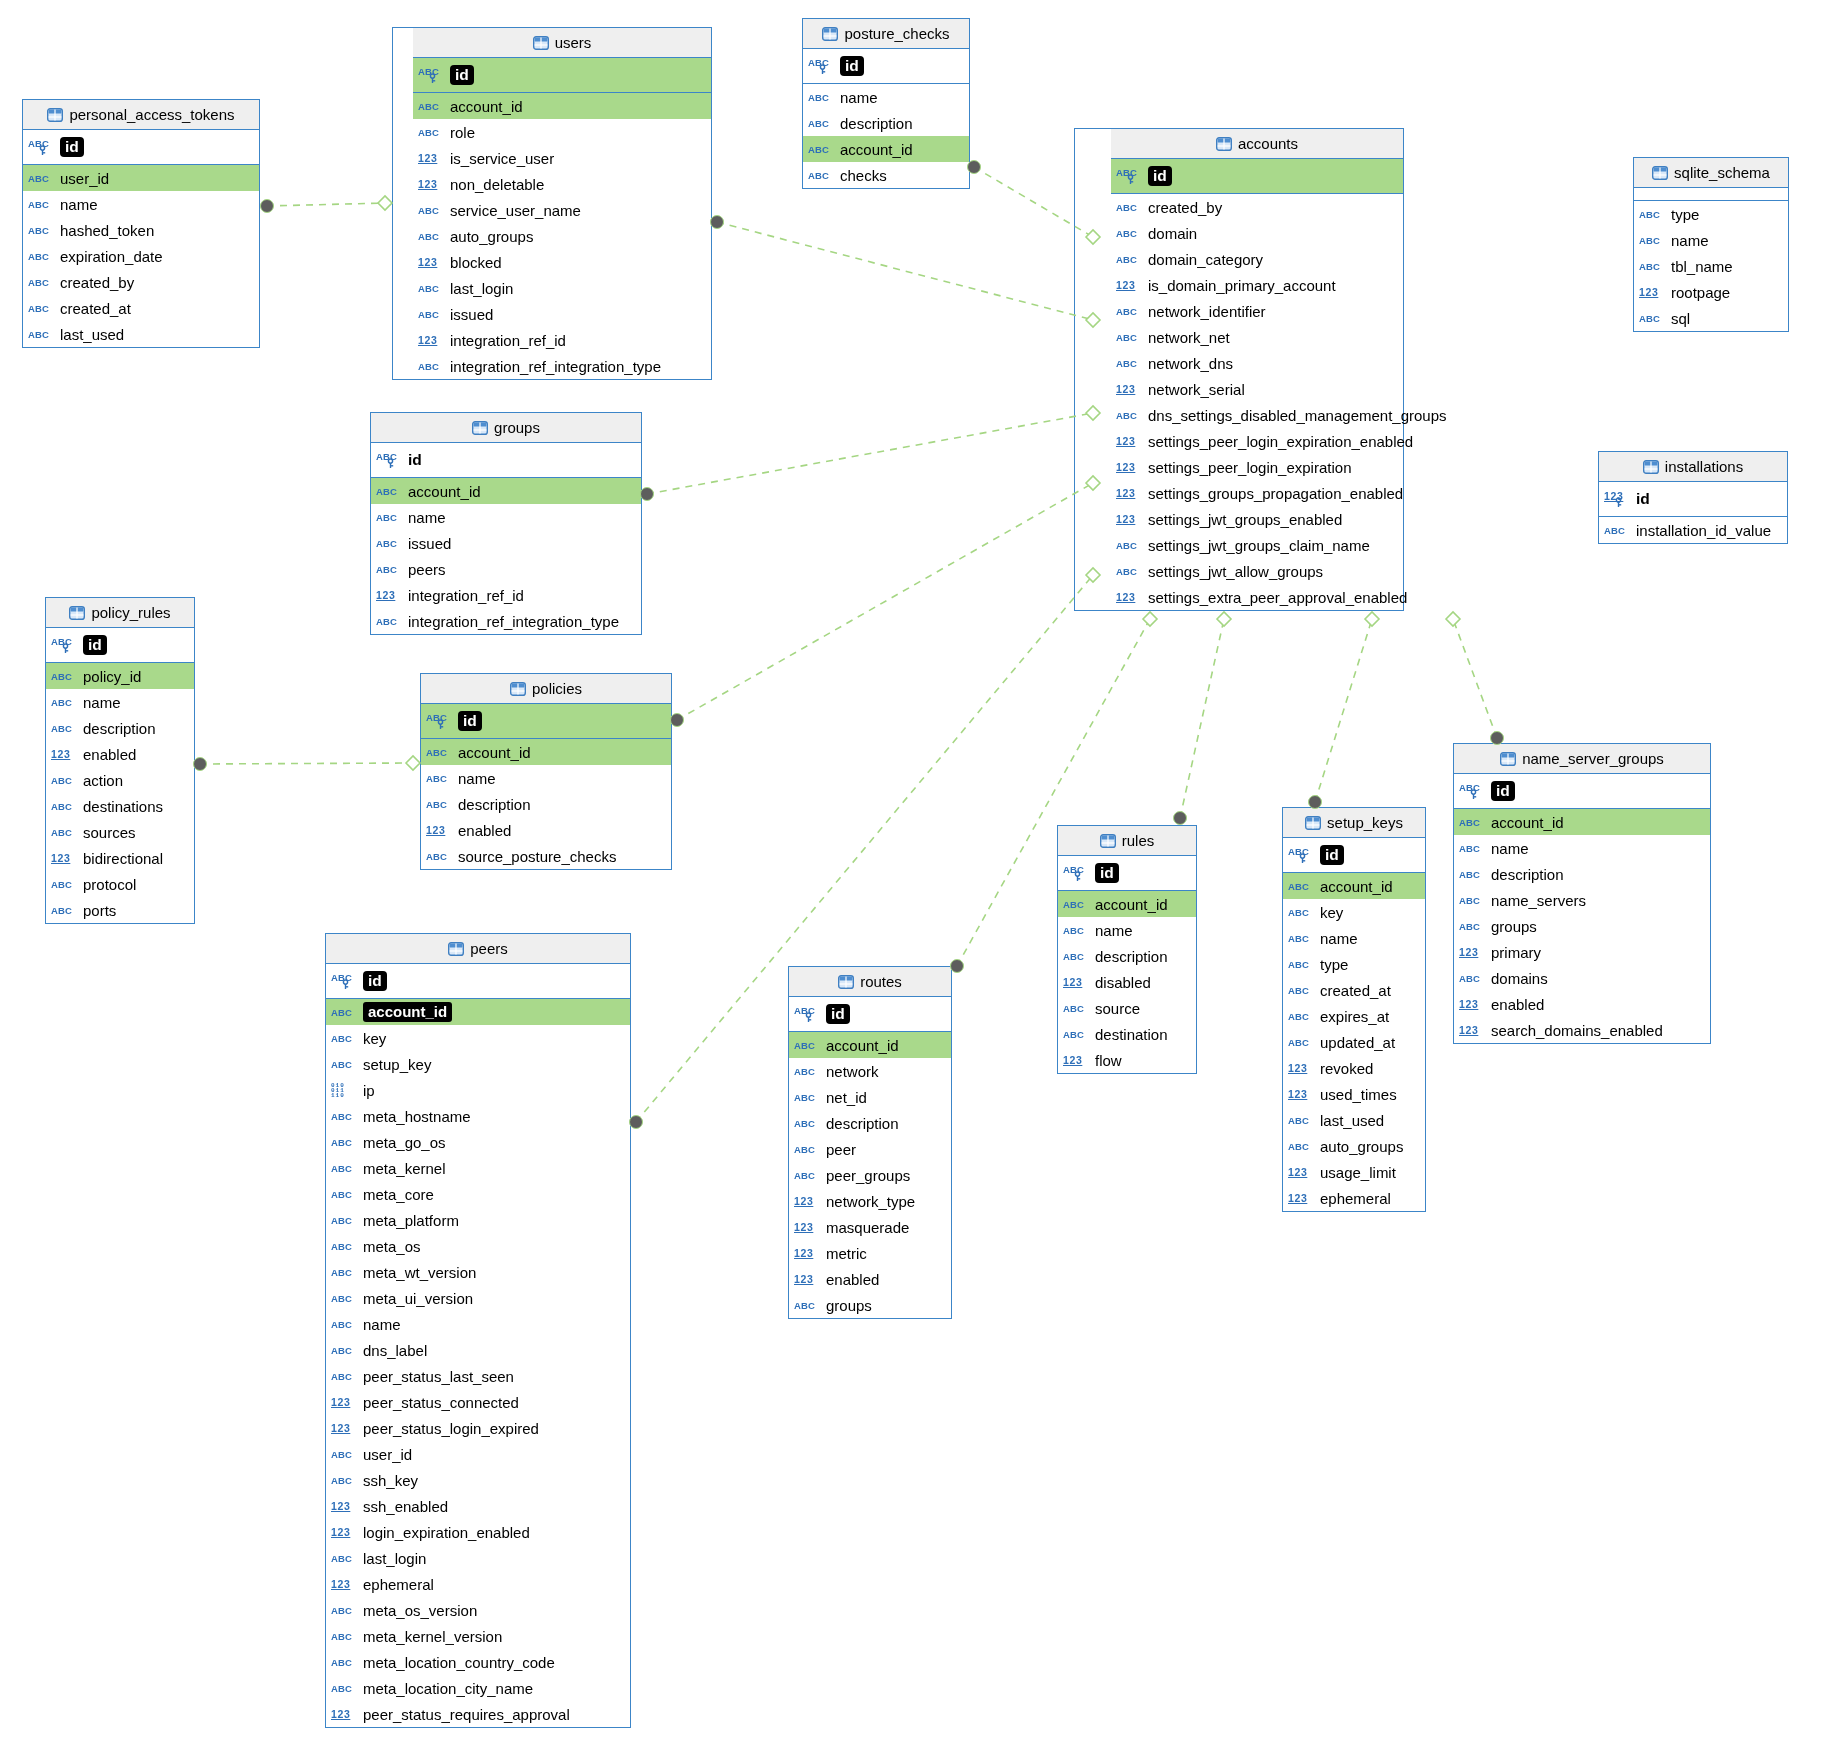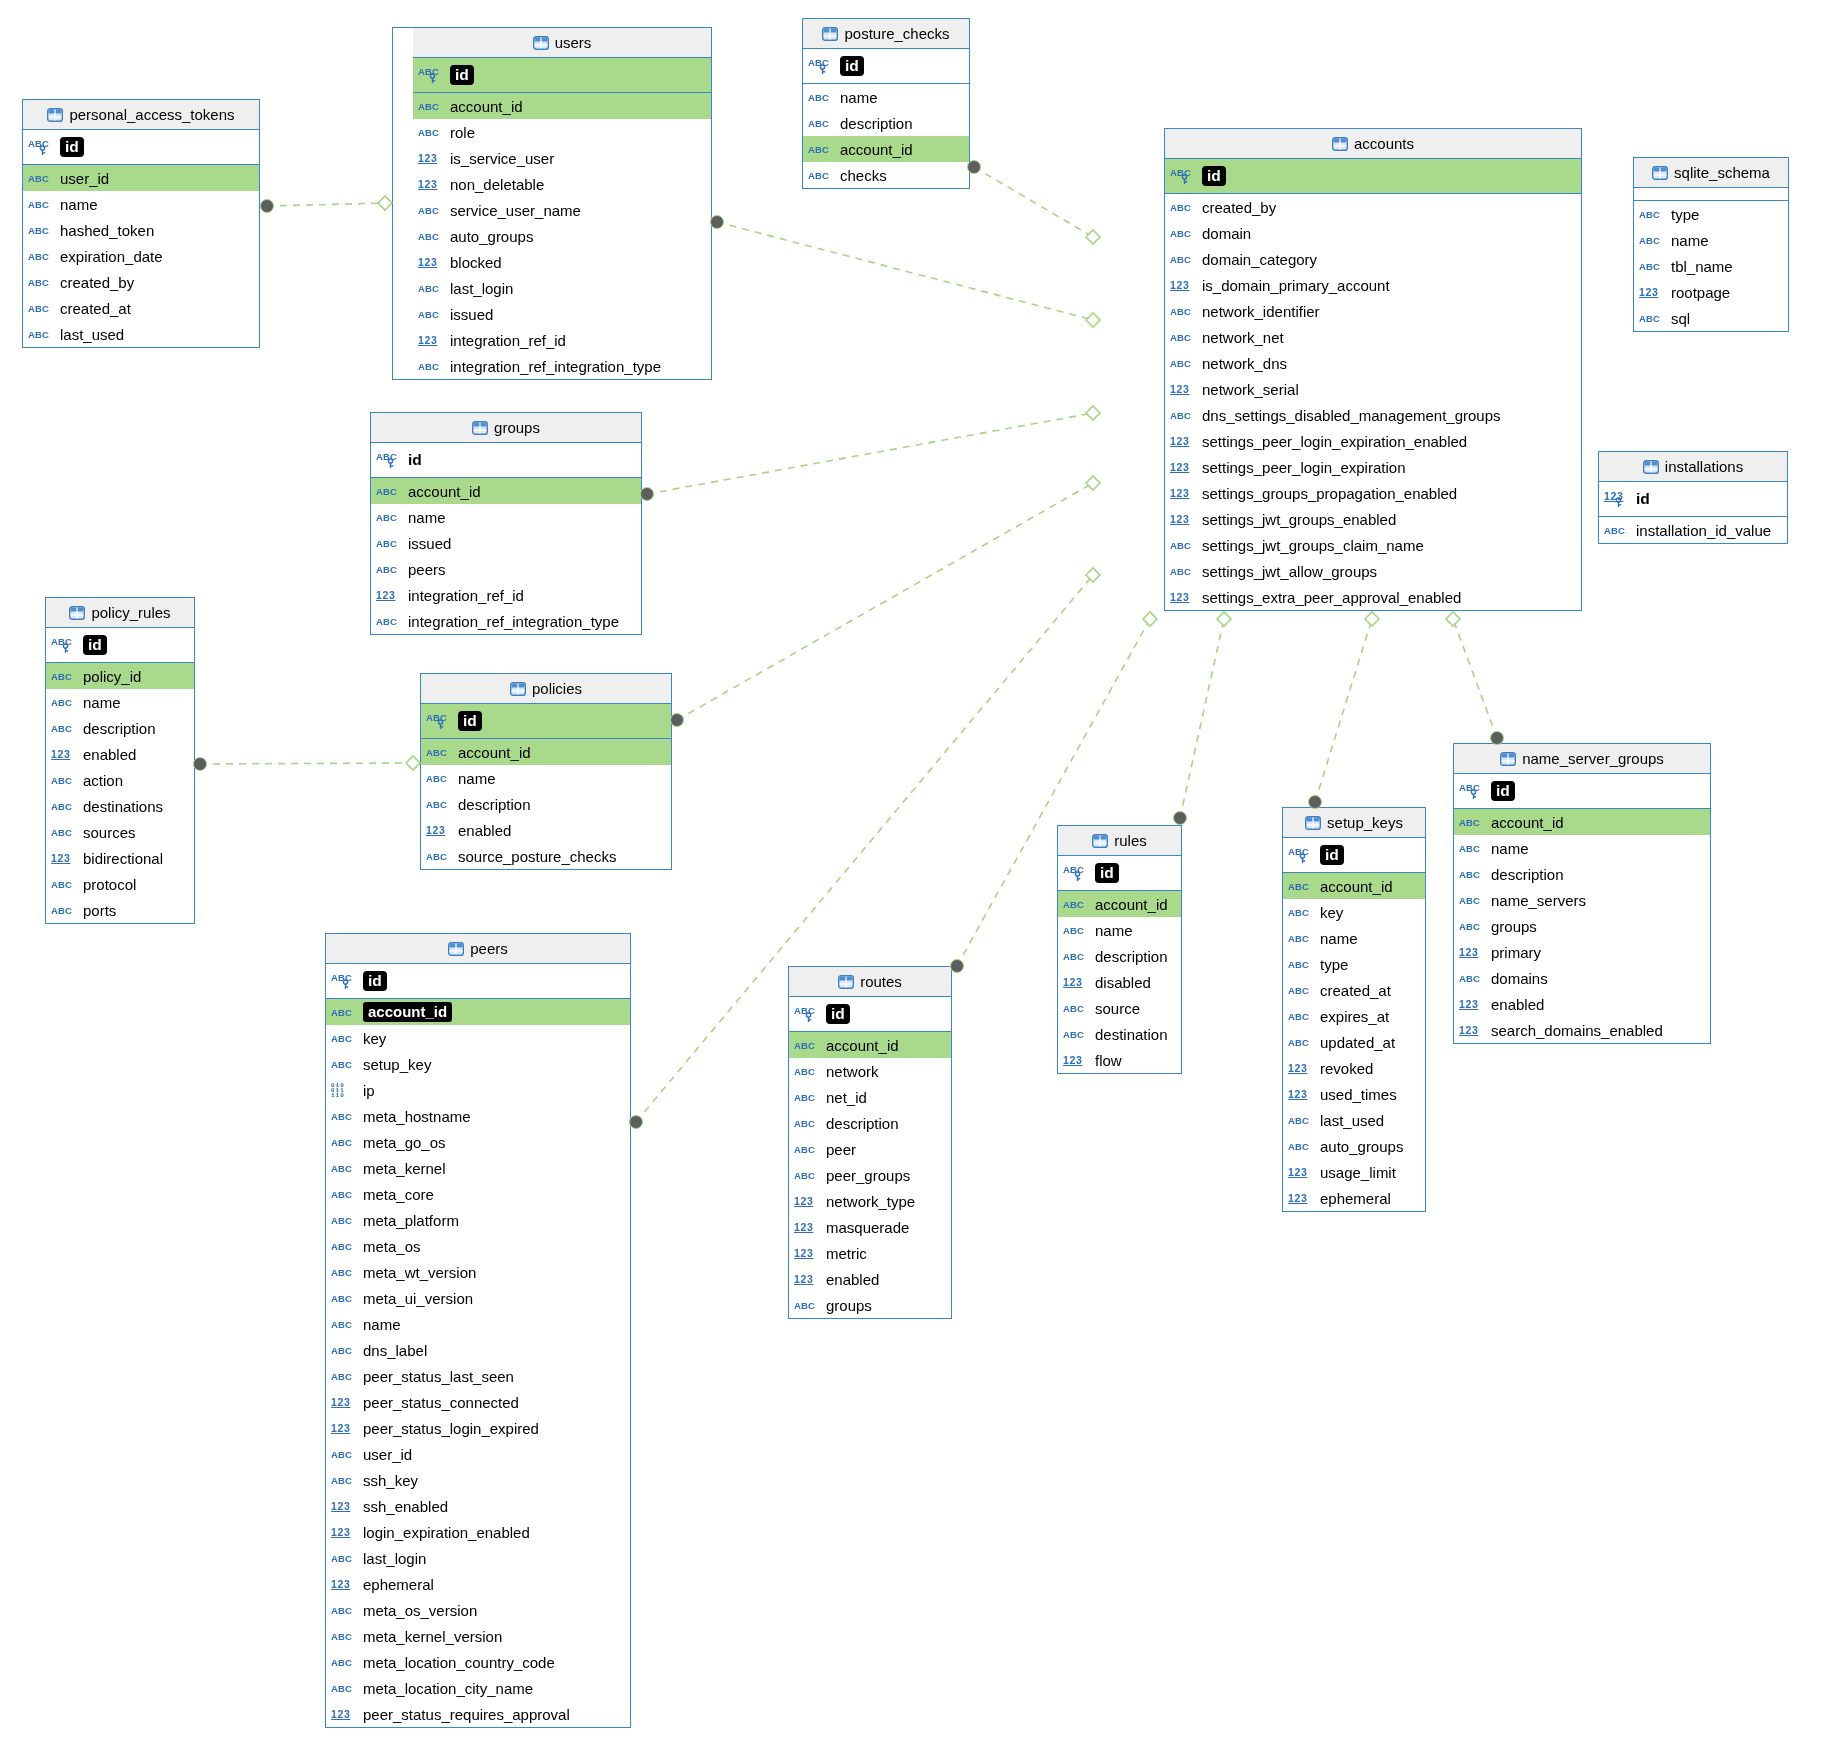--- a/index.html
+++ b/index.html
@@ -195,21 +195,21 @@
         <div class="row hl">
           <span class="ticon t-abc">ABC</span>
           <span class="col-label">account_id</span>
         </div>
         <div class="row">
           <span class="ticon t-abc">ABC</span>
           <span class="col-label">checks</span>
         </div>
       </div>
     </div>
-    <div class="table" style="left: 1164px; top: 128px; width: 418px;">
+    <div class="table" style="left: 1074px; top: 128px; width: 330px; padding-left: 36px;">
       <div class="thead">
         <span style="display: inline-flex;">
           <svg width="16" height="14" viewBox="0 0 16 14">
             <rect x="0.7" y="0.7" width="14.6" height="12.6" rx="2.4" fill="#d9e8f8" stroke="#3f7fc1" stroke-width="1.4"></rect>
             <rect x="1.6" y="1.6" width="12.8" height="4" rx="1.2" fill="#4f8ed0"></rect>
             <line x1="8" y1="1.6" x2="8" y2="12.6" stroke="#ffffff" stroke-width="1.2"></line>
             <line x1="1.6" y1="9" x2="14.4" y2="9" stroke="#ffffff" stroke-width="1.2"></line>
           </svg>
         </span>
         <span>accounts</span>
@@ -737,21 +737,21 @@
         <div class="row">
           <span class="ticon t-123">123</span>
           <span class="col-label">enabled</span>
         </div>
         <div class="row">
           <span class="ticon t-abc">ABC</span>
           <span class="col-label">groups</span>
         </div>
       </div>
     </div>
-    <div class="table" style="left: 1057px; top: 825px; width: 125px;">
+    <div class="table" style="left: 1057px; top: 825px; width: 140px;">
       <div class="thead">
         <span style="display: inline-flex;">
           <svg width="16" height="14" viewBox="0 0 16 14">
             <rect x="0.7" y="0.7" width="14.6" height="12.6" rx="2.4" fill="#d9e8f8" stroke="#3f7fc1" stroke-width="1.4"></rect>
             <rect x="1.6" y="1.6" width="12.8" height="4" rx="1.2" fill="#4f8ed0"></rect>
             <line x1="8" y1="1.6" x2="8" y2="12.6" stroke="#ffffff" stroke-width="1.2"></line>
             <line x1="1.6" y1="9" x2="14.4" y2="9" stroke="#ffffff" stroke-width="1.2"></line>
           </svg>
         </span>
         <span>rules</span>

